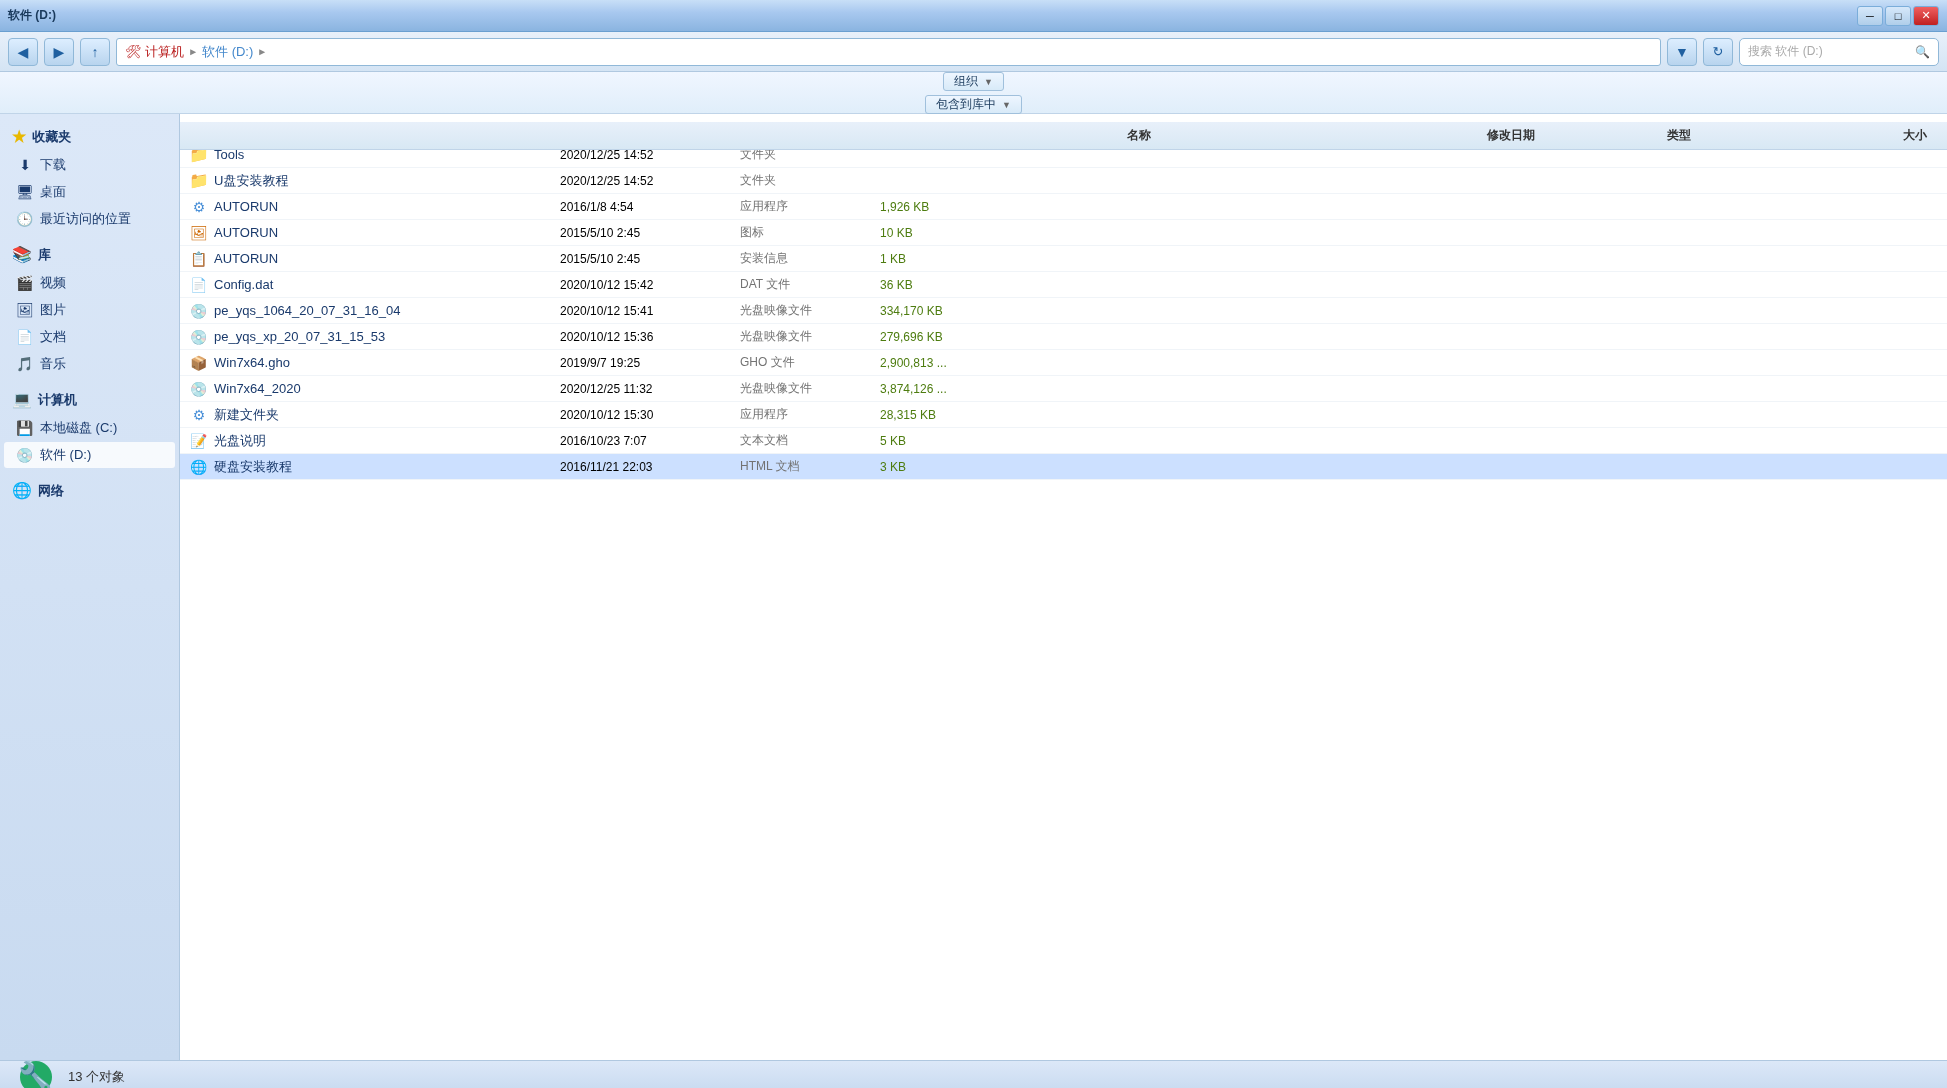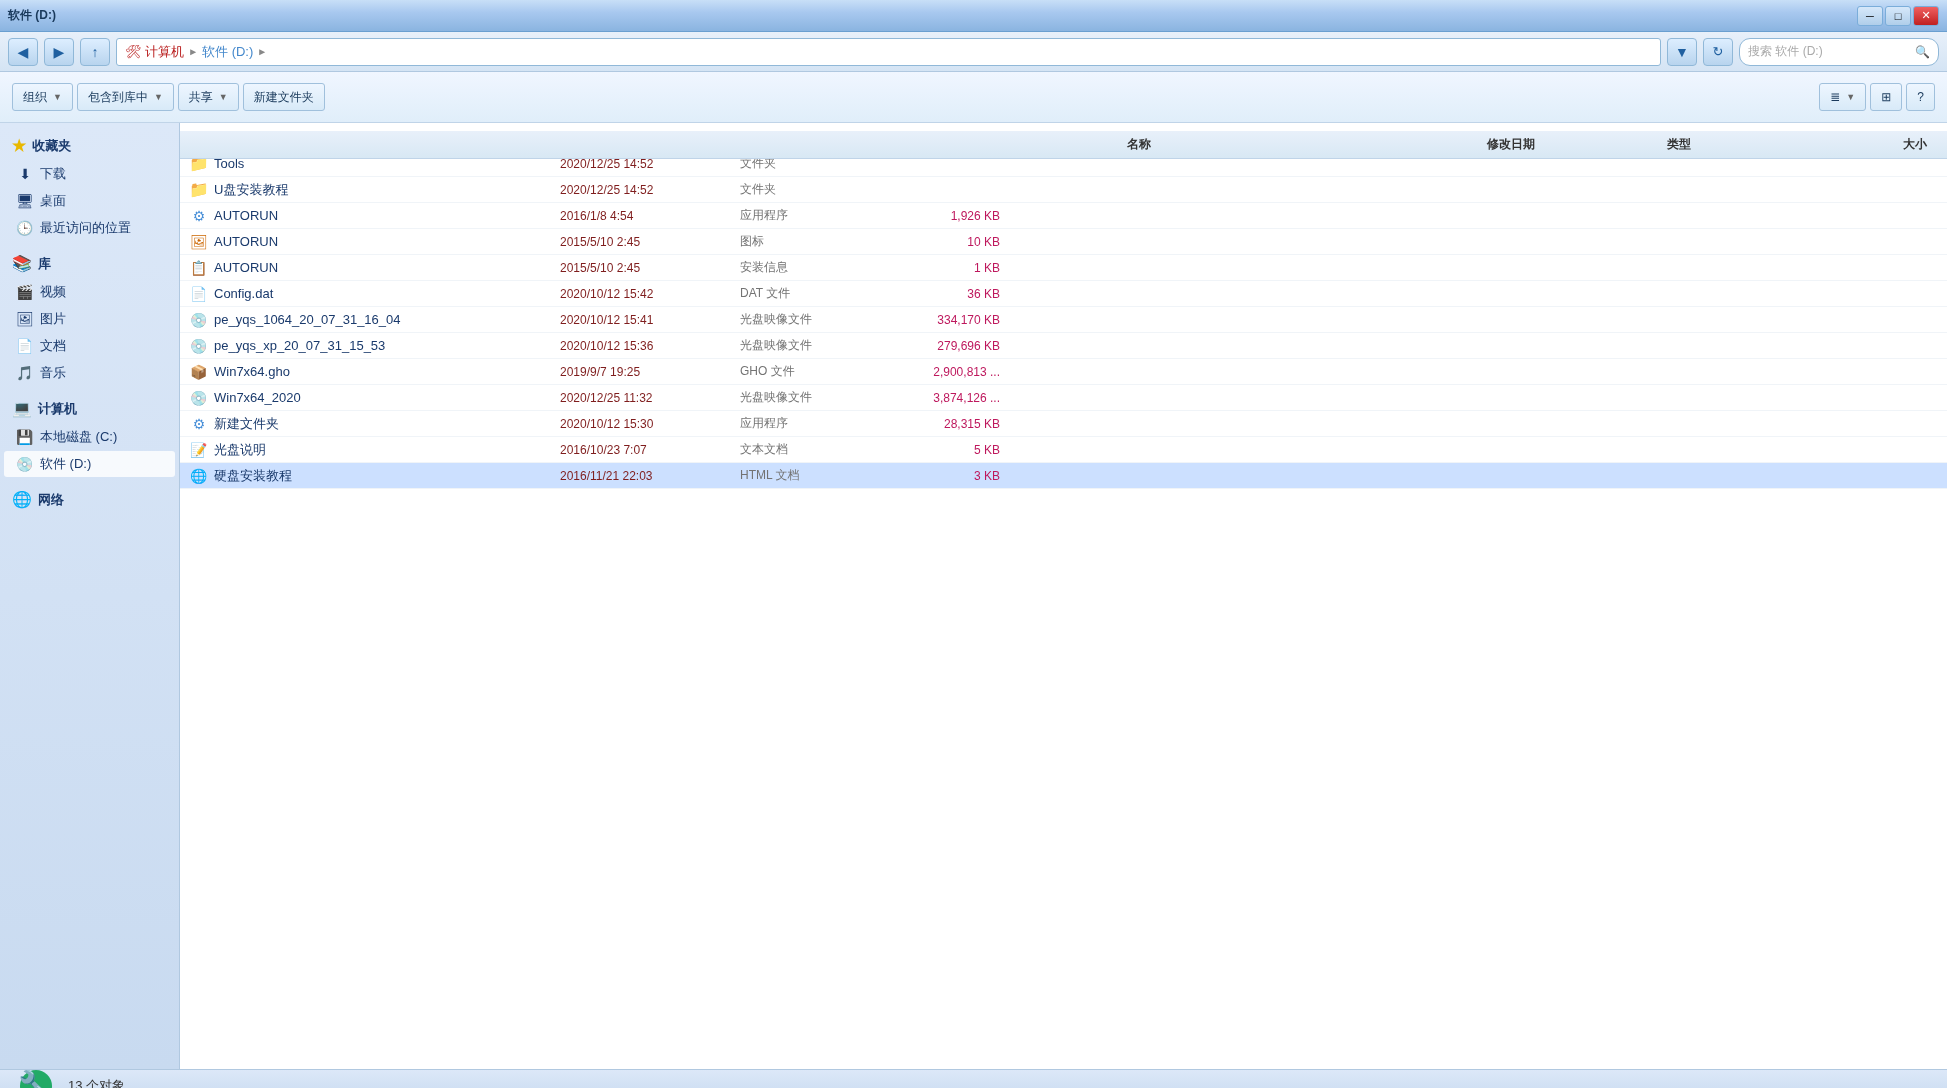--- a/index.html
+++ b/index.html
@@ -96,38 +96,39 @@
       align-items: center;
       justify-content: center;
       cursor: pointer;
       color: #2060a0;
     }
     .search-box {
       height: 28px;
       width: 200px;
       background: white;
       border: 1px solid #90b8d8;
-      border-radius: 11px;
+      border-radius: 5px;
       display: flex;
       align-items: center;
       padding: 0 8px;
       gap: 15px;
       color: #888;
       font-size: 12px;
     }
 
     
     .toolbar {
       background: linear-gradient(to bottom, #f0f6ff, #e0eefa);
-      height: 51px;
+      height: 42px;
       display: flex;
       align-items: center;
       padding: 0 12px;
       gap: 4px;
       border-bottom: 1px solid #c0d4e8;
+      flex-direction: column;
     }
     .toolbar-btn {
       height: 28px;
       padding: 0 10px;
       background: linear-gradient(to bottom, #eef6ff, #d8eaf8);
       border: 1px solid #a0c0dc;
       border-radius: 3px;
       display: flex;
       align-items: center;
       gap: 4px;
@@ -235,23 +236,23 @@
     }
     .file-icon {
       width: 18px;
       height: 18px;
       flex-shrink: 0;
       display: flex;
       align-items: center;
       justify-content: center;
       font-size: 13px;
     }
-    .file-date { width: 180px; color: #7f1d1d; font-size: 12px; }
+    .file-date { width: 180px; color: #000000; font-size: 12px; }
     .file-type { width: 140px; color: #737373; font-size: 12px; }
-    .file-size { width: 140px; text-align: right; padding-right: 20px; color: #be185d; font-size: 12px; }
+    .file-size { width: 140px; padding-right: 20px; color: #4d7c0f; font-size: 12px; }
 
     
     .statusbar {
       height: 32px;
       background: linear-gradient(to bottom, #dce8f8, #c8daf0);
       border-top: 1px solid #b0c8e0;
       display: flex;
       align-items: center;
       padding: 0 16px;
       gap: 12px;

